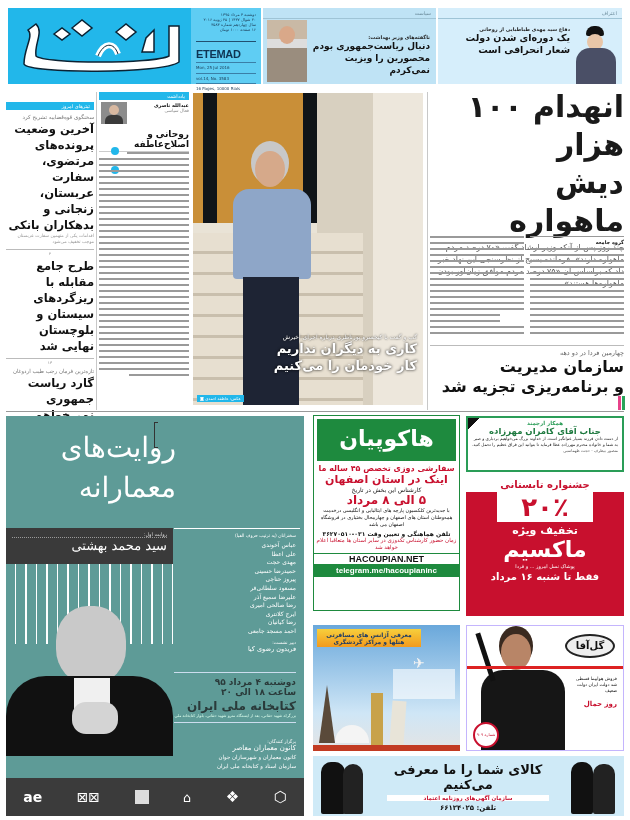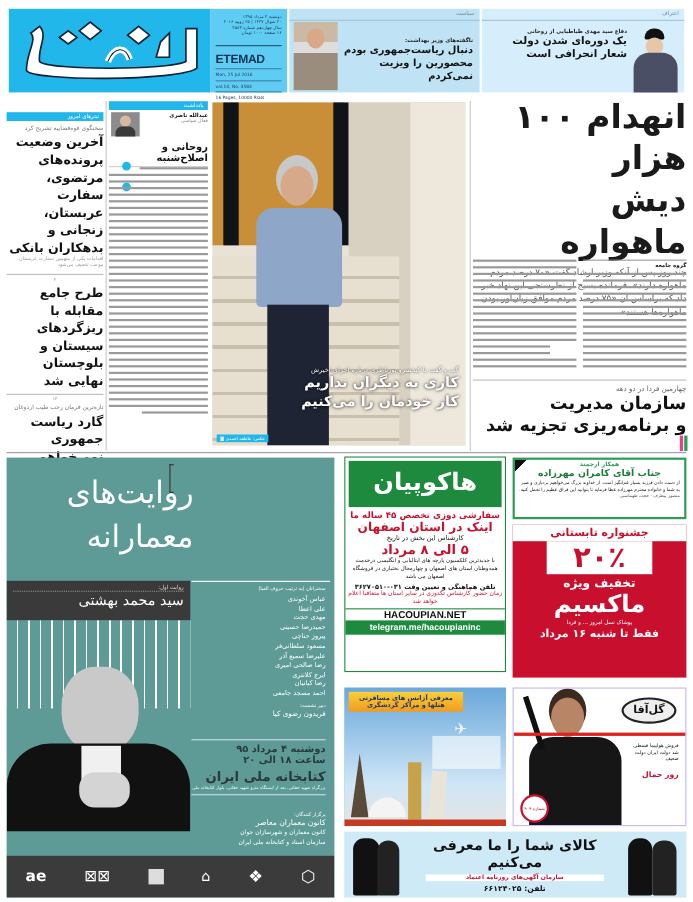--- a/index.html
+++ b/index.html
@@ -120,21 +120,21 @@
 <div class="abs rtl" style="left:99px;top:92px;width:90px;height:318px;">
   <div class="section-tag">یادداشت</div>
   <div style="position:relative;height:22px;margin-top:2px;">
     <div class="abs" style="left:2px;top:0;width:26px;height:22px;background:#8c8c8c;">
       <div style="position:absolute;left:8px;top:3px;width:10px;height:10px;border-radius:50%;background:#d8b8a0;"></div>
       <div style="position:absolute;left:4px;top:13px;width:18px;height:9px;background:#3a3a3a;border-radius:6px 6px 0 0;"></div>
     </div>
     <div style="font-size:5px;font-weight:700;">عبدالله ناصری</div>
     <div style="font-size:4.5px;color:#888;">فعال سیاسی</div>
   </div>
-  <div style="font-size:9px;font-weight:900;margin-top:5px;border-bottom:1px solid #ccc;padding-bottom:2px;">روحانی و اصلاح‌شنبه</div>
+  <div style="font-size:9px;font-weight:900;margin-top:5px;border-bottom:1px solid #ccc;padding-bottom:2px;">روحانی و اصلاح‌عاطفه</div>
   <div class="abs" style="left:2px;top:48px;width:18px;height:8px;">
     <span style="display:inline-block;width:8px;height:8px;border-radius:50%;background:#22b7ea;"></span>
     <span style="display:inline-block;width:8px;height:8px;border-radius:50%;background:#22b7ea;"></span>
   </div>
   <div class="txt-lines" style="left:0;top:60px;width:90px;">
     <i style="width:62px;margin-left:28px"></i>
       <i></i>
       <i></i>
       <i></i>
       <i></i>

